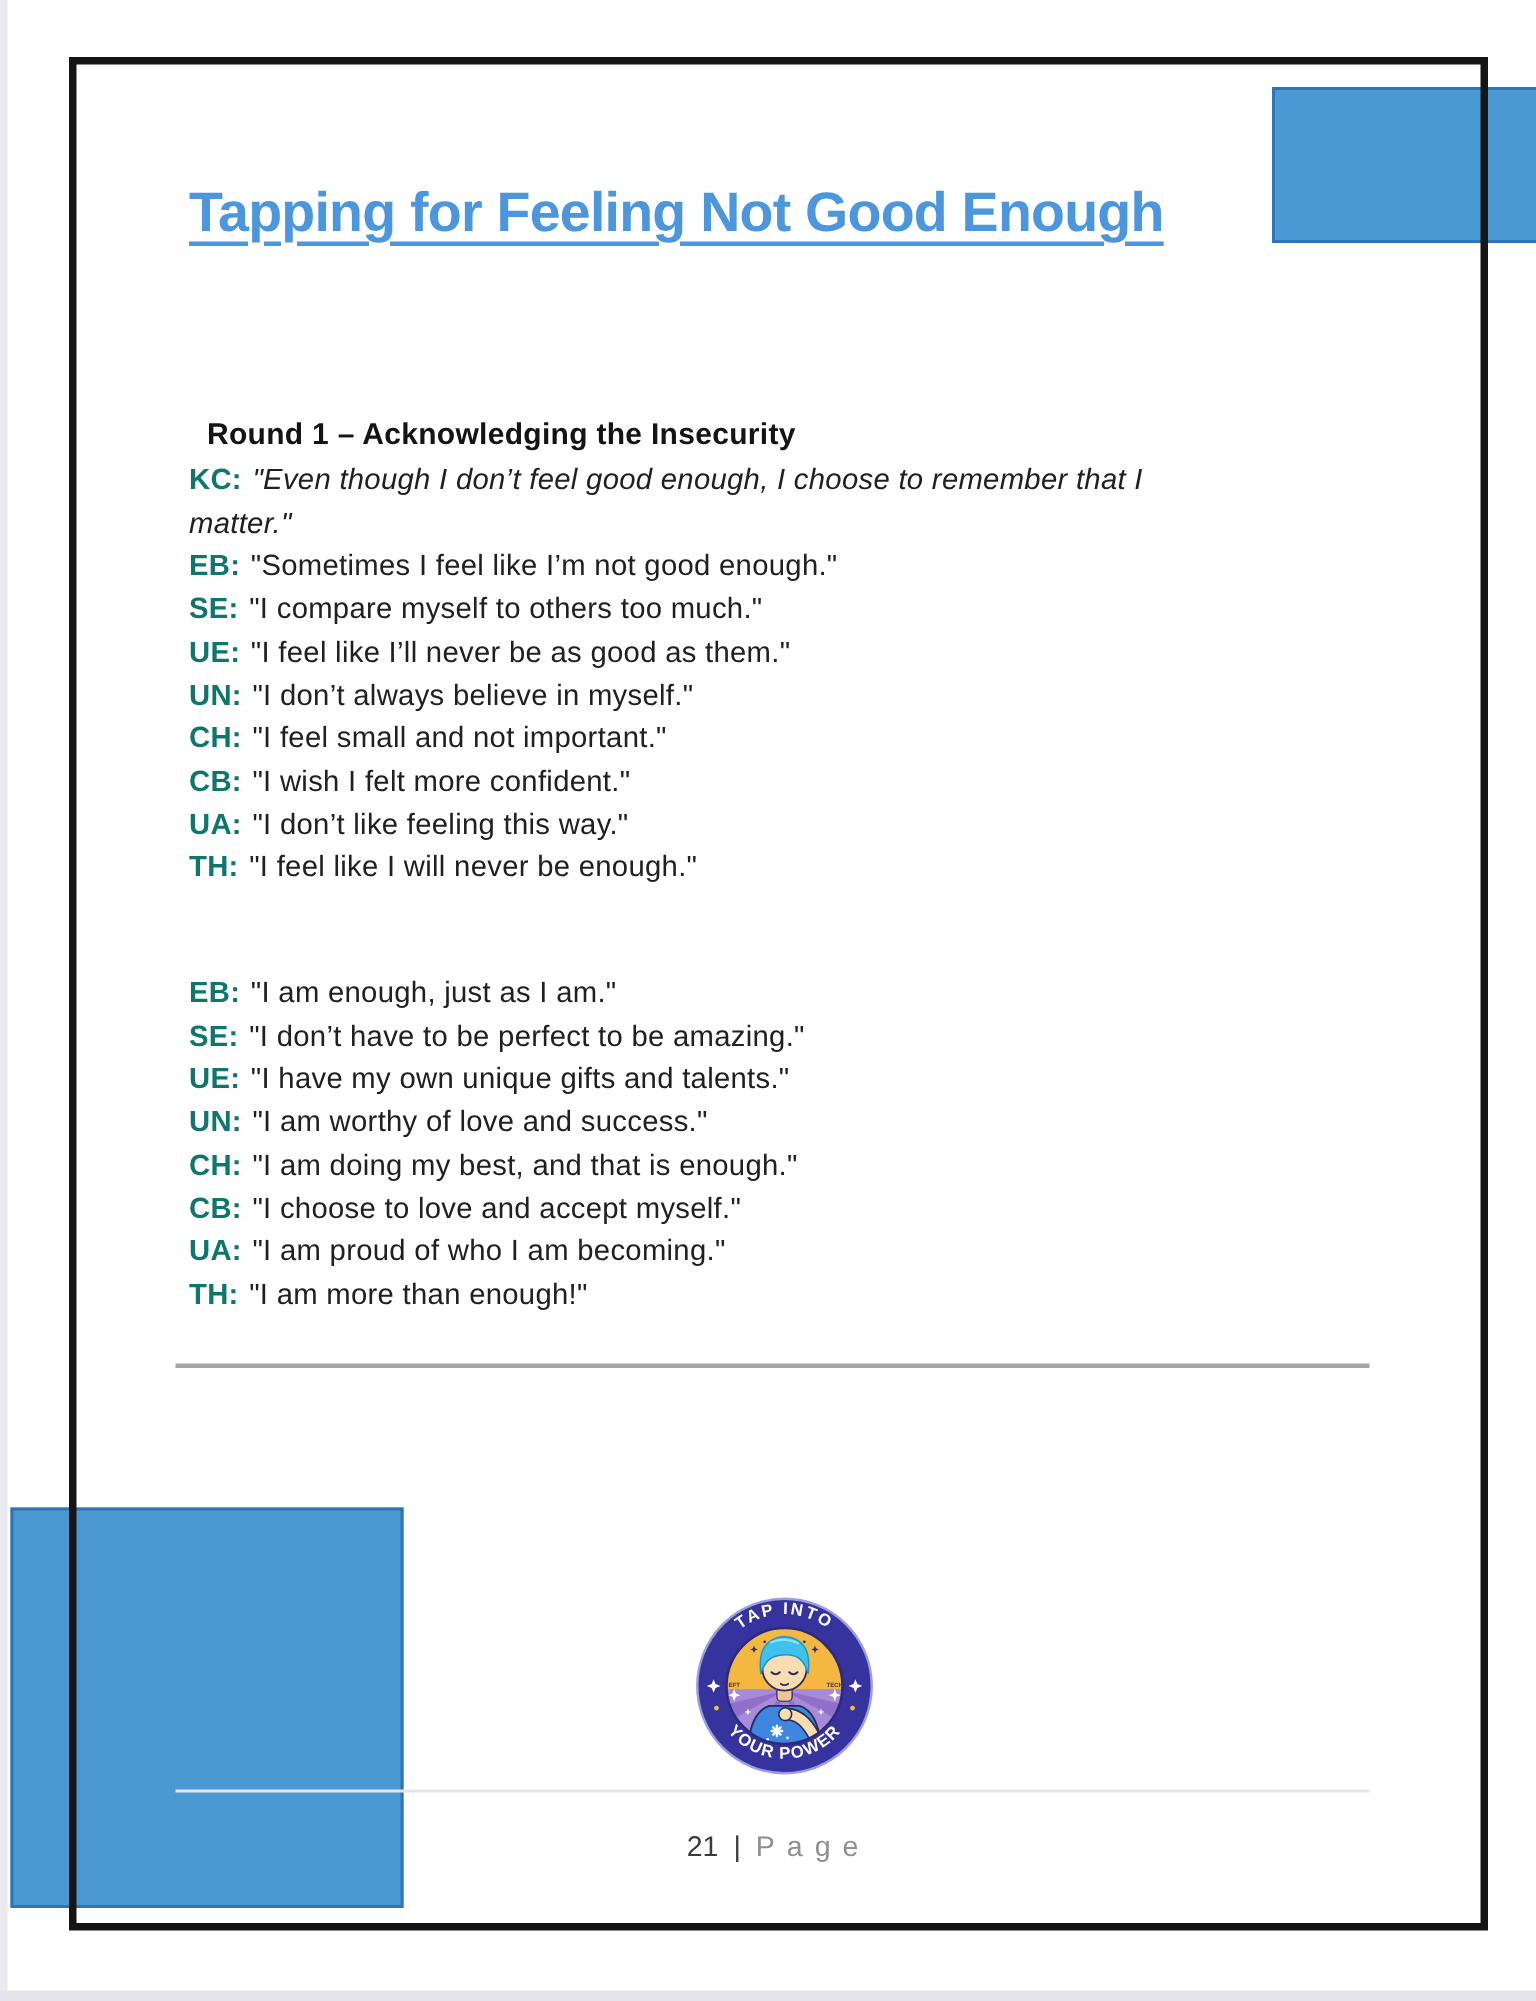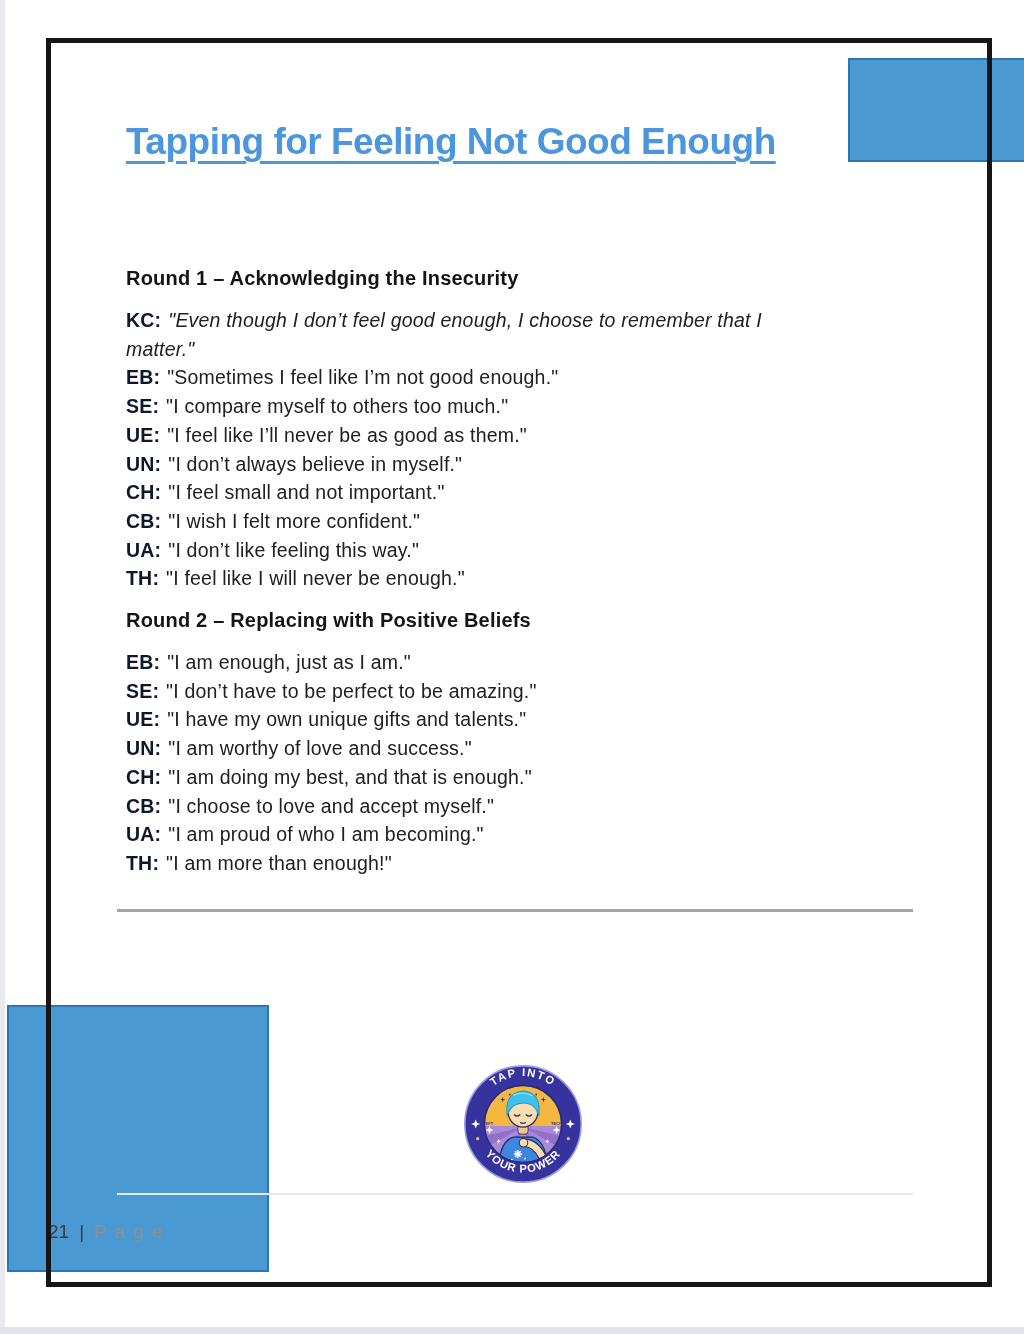--- a/index.html
+++ b/index.html
@@ -22,36 +22,36 @@
 
   .content{position:absolute;left:0;top:0;width:908px;height:1334px;z-index:4;}
 
   .title{
     position:absolute;left:126px;top:121px;margin:0;
     font-size:37px;font-weight:bold;color:#4b96dc;
     text-decoration:underline;text-decoration-thickness:3px;text-underline-offset:7px;
     letter-spacing:-0.5px;
   }
 
-  .round-heading{position:absolute;left:126px;margin:0;font-size:20px;font-weight:bold;color:#141414;letter-spacing:0.2px;}
+  .round-heading{position:absolute;left:126px;margin:12px;font-size:20px;font-weight:bold;color:#141414;letter-spacing:0.2px;}
   .rh1{top:267px;} .rh2{top:609px;}
 
   .statements{position:absolute;left:126px;width:690px;font-size:19.5px;line-height:28.7px;color:#202020;letter-spacing:0.2px;}
   .st1{top:306px;} .st2{top:648px;}
   .line{margin:0;}
-  .lbl{font-weight:bold;color:#0f172a;}
+  .lbl{font-weight:bold;color:#0f766e;}
   .txt{margin-left:7px;}
   .italic{font-style:italic;}
 
   .divider{position:absolute;left:117px;top:909px;width:796px;height:3px;background:#a5a5a5;}
 
   .badge{position:absolute;left:462px;top:1063px;width:122px;height:122px;}
 
   .footer-line{position:absolute;left:117px;top:1193px;width:796px;height:2px;background:#e6e6e6;}
-  .footer{position:absolute;left:48px;top:1221px;width:942px;font-size:19px;color:#3c3c3c;}
+  .footer{position:absolute;left:48px;top:1221px;width:942px;text-align:center;font-size:19px;color:#3c3c3c;}
   .footer .sep{margin:0 10px;color:#3c3c3c;}
   .footer .pword{color:#8f8f8f;letter-spacing:0.42em;}
 </style>
 </head>
 <body>
 
 <div class="edge-left"></div>
 <div class="edge-bottom"></div>
 
 <div class="accent tr"></div>
@@ -68,21 +68,20 @@
     <p class="line"><b class="lbl">EB:</b><span class="txt">"Sometimes I feel like I’m not good enough."</span></p>
     <p class="line"><b class="lbl">SE:</b><span class="txt">"I compare myself to others too much."</span></p>
     <p class="line"><b class="lbl">UE:</b><span class="txt">"I feel like I’ll never be as good as them."</span></p>
     <p class="line"><b class="lbl">UN:</b><span class="txt">"I don’t always believe in myself."</span></p>
     <p class="line"><b class="lbl">CH:</b><span class="txt">"I feel small and not important."</span></p>
     <p class="line"><b class="lbl">CB:</b><span class="txt">"I wish I felt more confident."</span></p>
     <p class="line"><b class="lbl">UA:</b><span class="txt">"I don’t like feeling this way."</span></p>
     <p class="line"><b class="lbl">TH:</b><span class="txt">"I feel like I will never be enough."</span></p>
   </div>
 
-  <h2 class="round-heading rh2">Round 2 – Replacing with Positive Beliefs</h2>
   <div class="statements st2">
     <p class="line"><b class="lbl">EB:</b><span class="txt">"I am enough, just as I am."</span></p>
     <p class="line"><b class="lbl">SE:</b><span class="txt">"I don’t have to be perfect to be amazing."</span></p>
     <p class="line"><b class="lbl">UE:</b><span class="txt">"I have my own unique gifts and talents."</span></p>
     <p class="line"><b class="lbl">UN:</b><span class="txt">"I am worthy of love and success."</span></p>
     <p class="line"><b class="lbl">CH:</b><span class="txt">"I am doing my best, and that is enough."</span></p>
     <p class="line"><b class="lbl">CB:</b><span class="txt">"I choose to love and accept myself."</span></p>
     <p class="line"><b class="lbl">UA:</b><span class="txt">"I am proud of who I am becoming."</span></p>
     <p class="line"><b class="lbl">TH:</b><span class="txt">"I am more than enough!"</span></p>
   </div>

